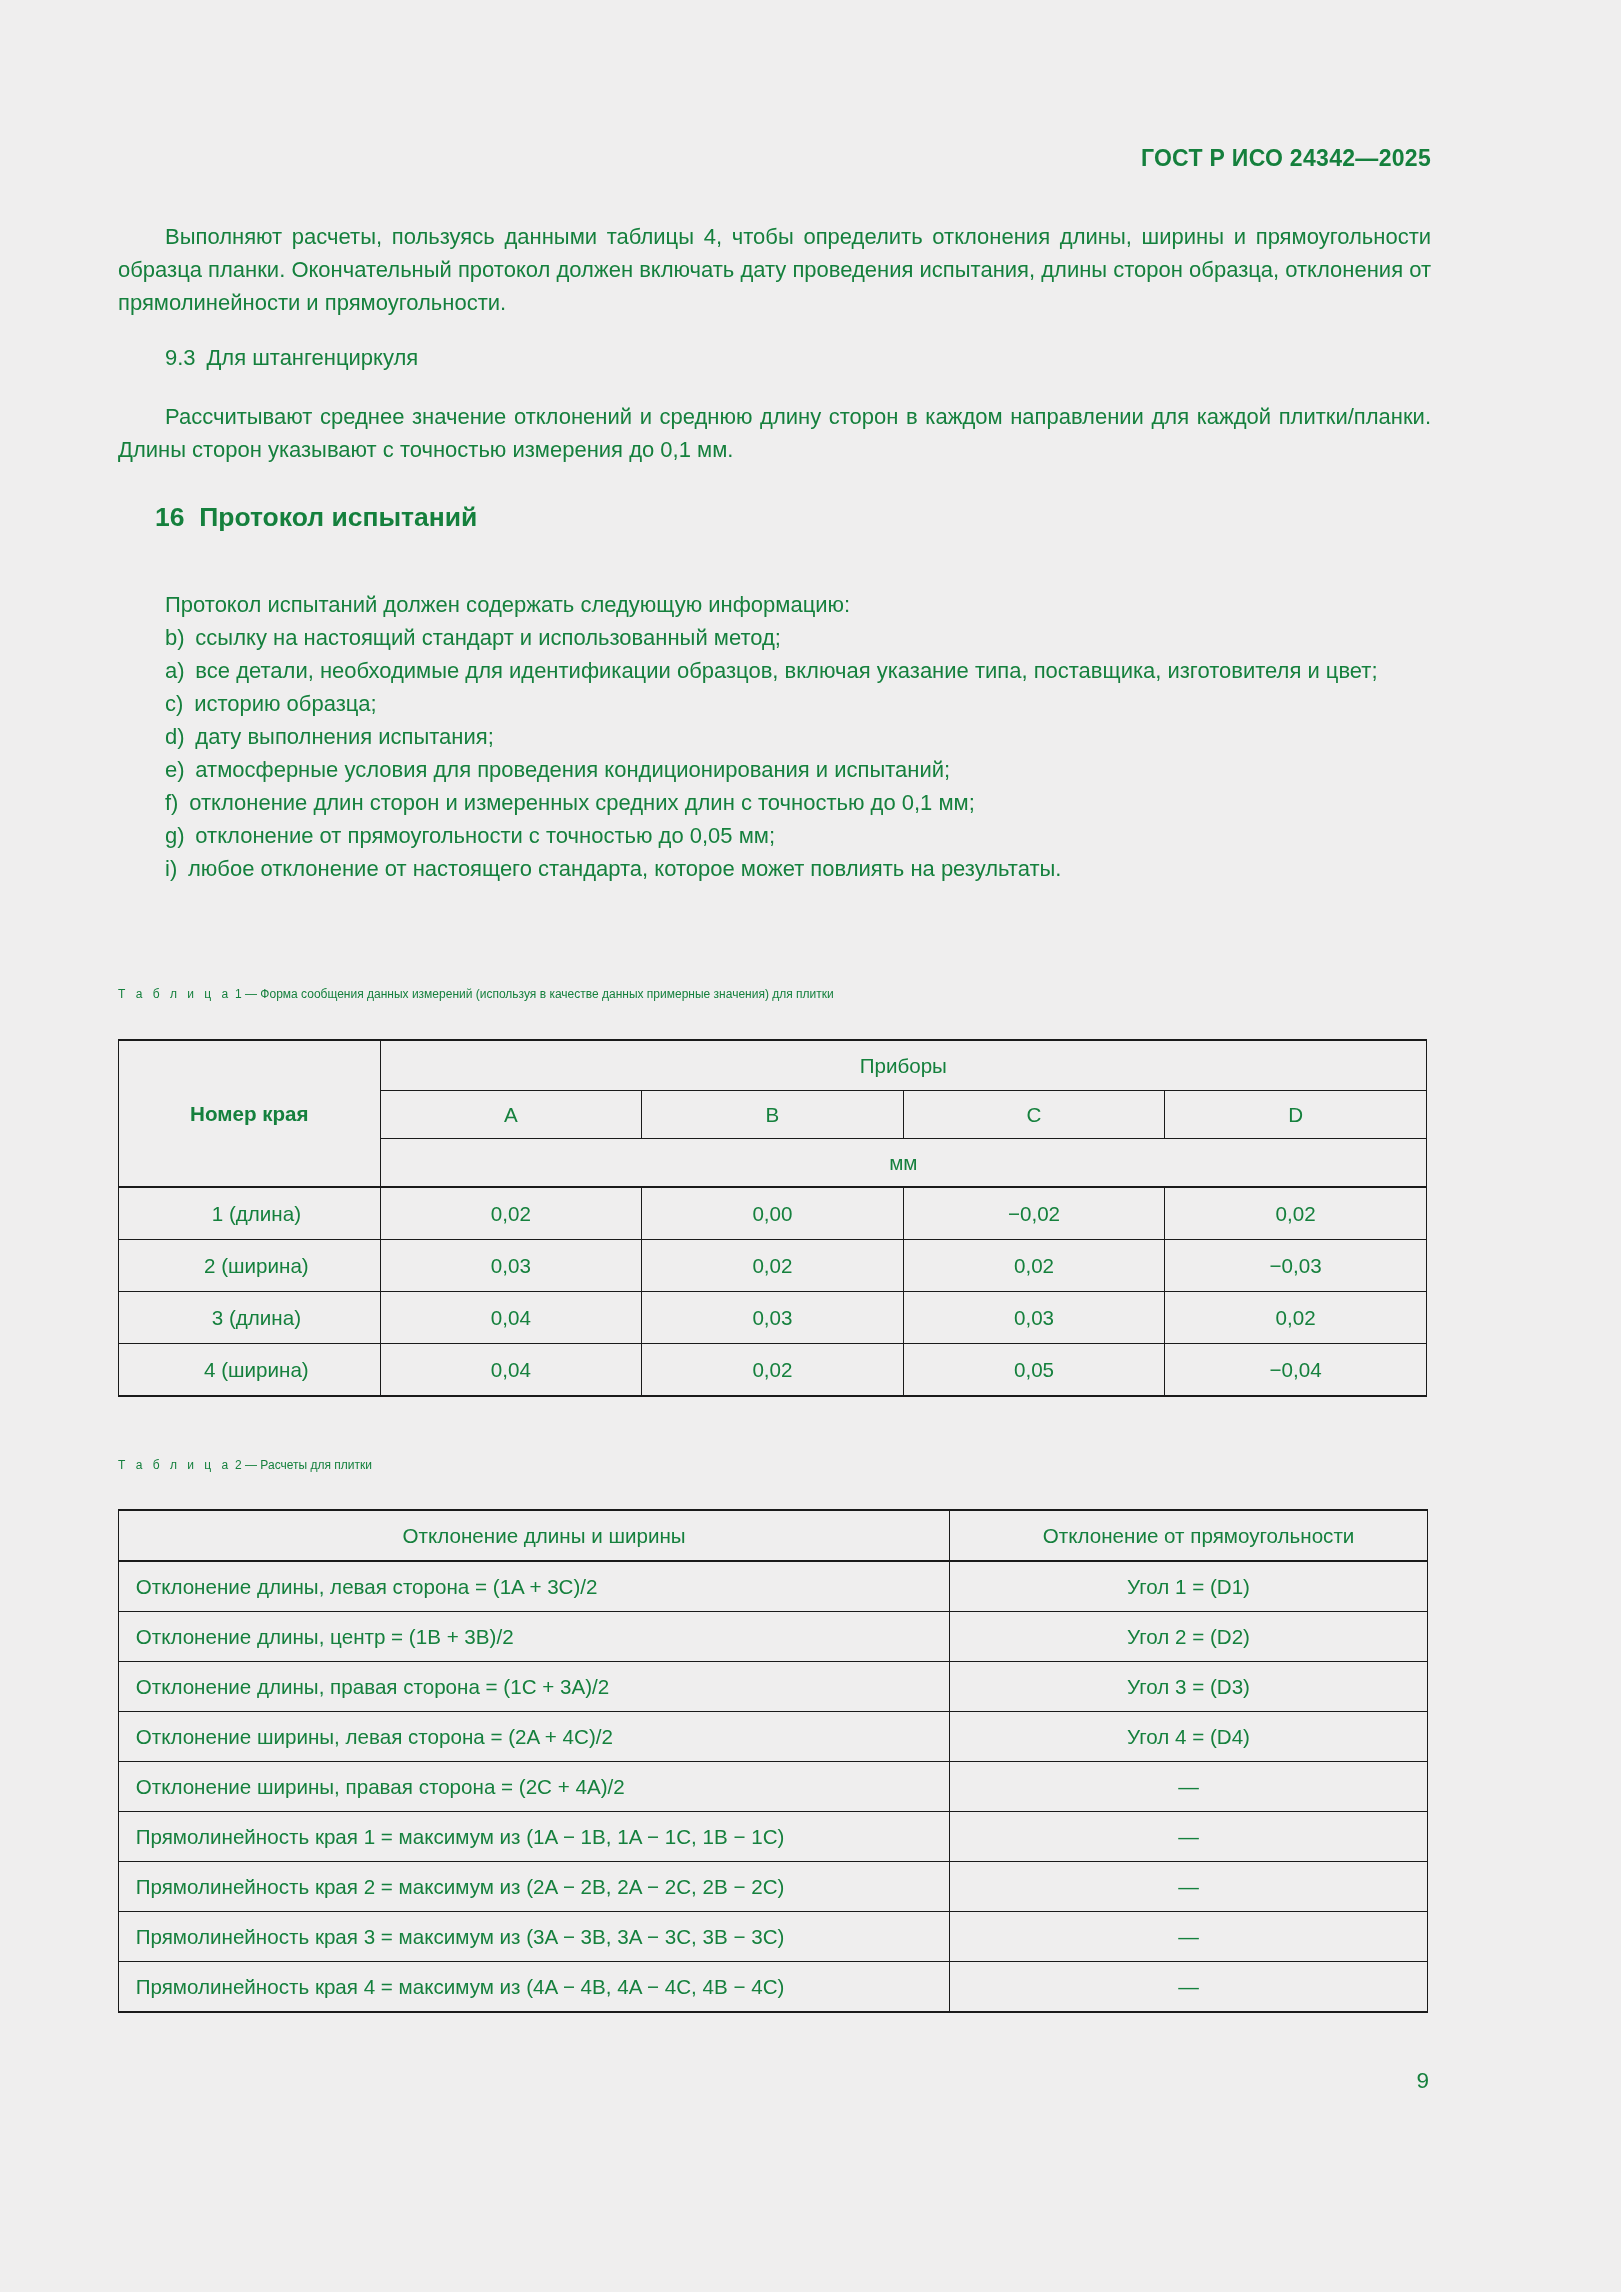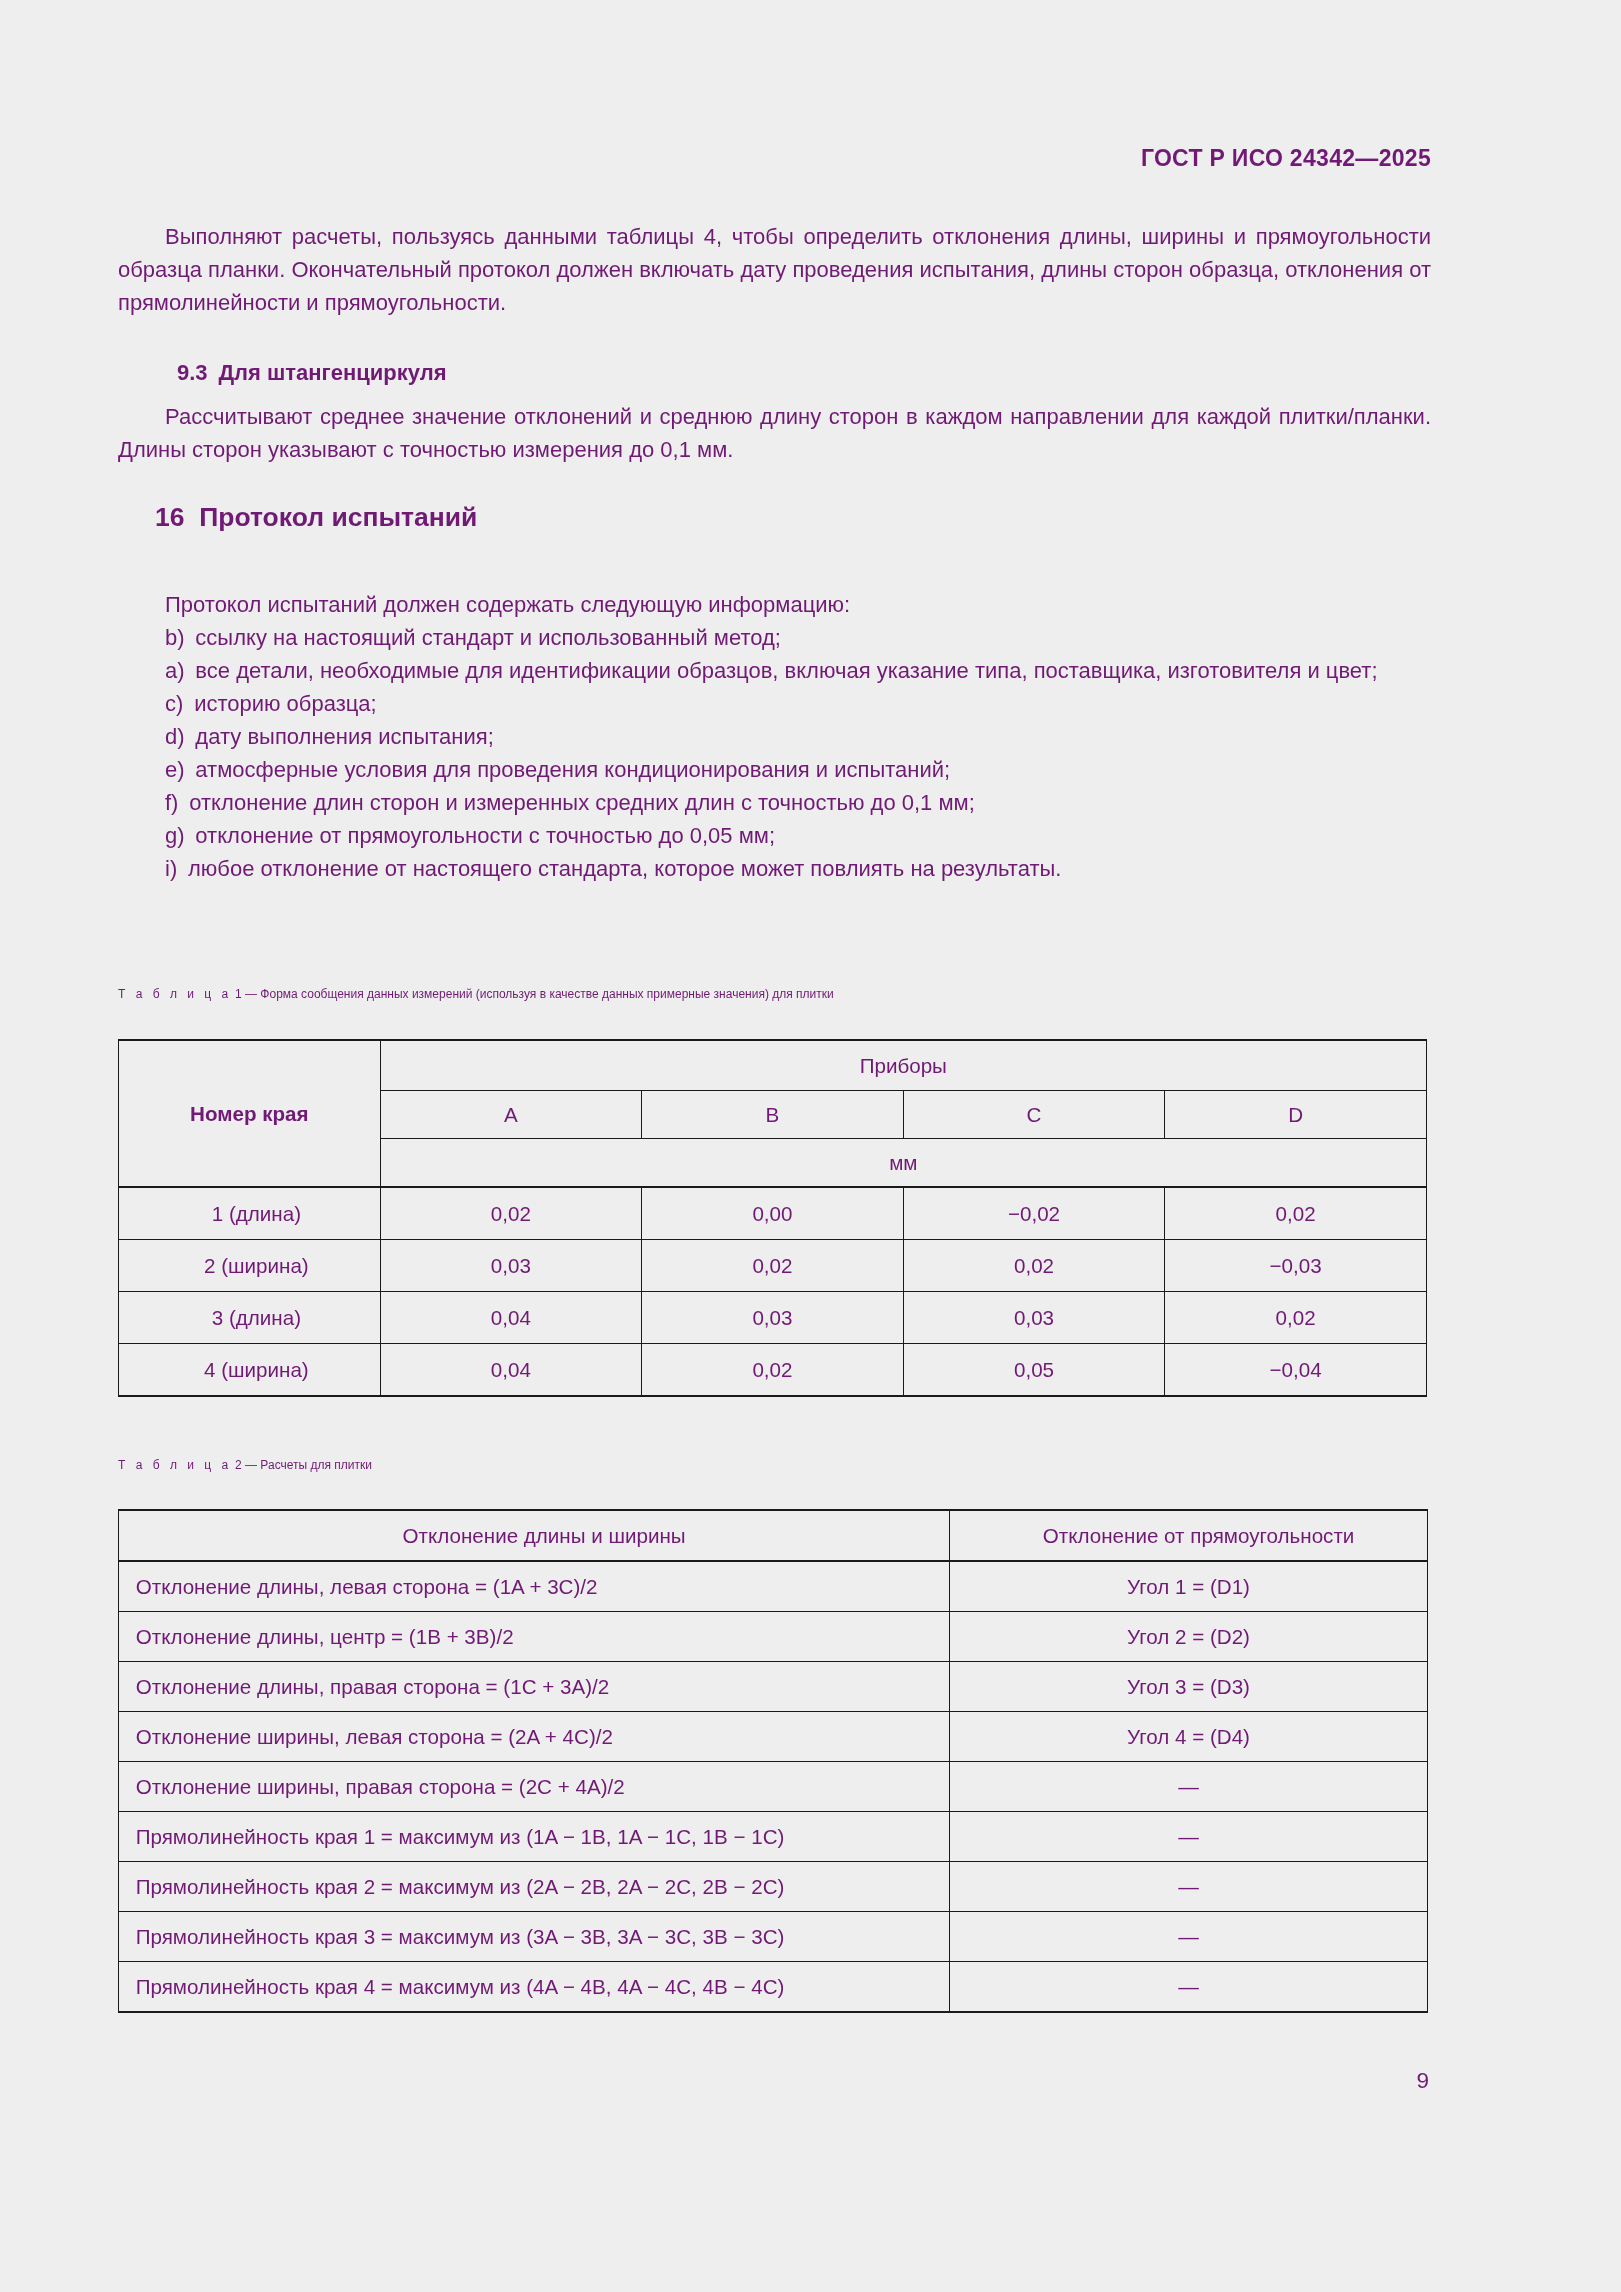--- a/index.html
+++ b/index.html
@@ -8,21 +8,21 @@
     padding: 0;
     background: #efeeee;
   }
   .page {
     position: relative;
     width: 1621px;
     height: 2293px;
     margin: 0 auto;
     background: #efeeee;
     font-family: "Liberation Sans", "DejaVu Sans", sans-serif;
-    color: #701a75;
+    color: #15803d;
     overflow: hidden;
   }
   .content {
     position: absolute;
     left: 118px;
     top: 0;
     width: 1313px;
   }
 
   
@@ -43,27 +43,26 @@
     text-align: justify;
     text-justify: inter-word;
     margin: 0;
   }
   .para.indent { text-indent: 47px; }
 
   .block-intro { position: absolute; left: 0; top: 220px; width: 1313px; }
 
   .h3 {
     position: absolute;
-    left: 12px; top: 345px;
+    left: 0; top: 345px;
     width: 1313px;
     font-size: 22px;
-    font-weight: bold;
+    font-weight: normal;
     padding-left: 47px;
     box-sizing: border-box;
-    margin-top: 15px;
   }
   .h3 .num { margin-right: 10.8px; }
 
   .block-93 { position: absolute; left: 0; top: 400px; width: 1313px; }
 
   .h2 {
     position: absolute;
     left: 0; top: 502px;
     width: 1313px;
     font-size: 26.5px;

